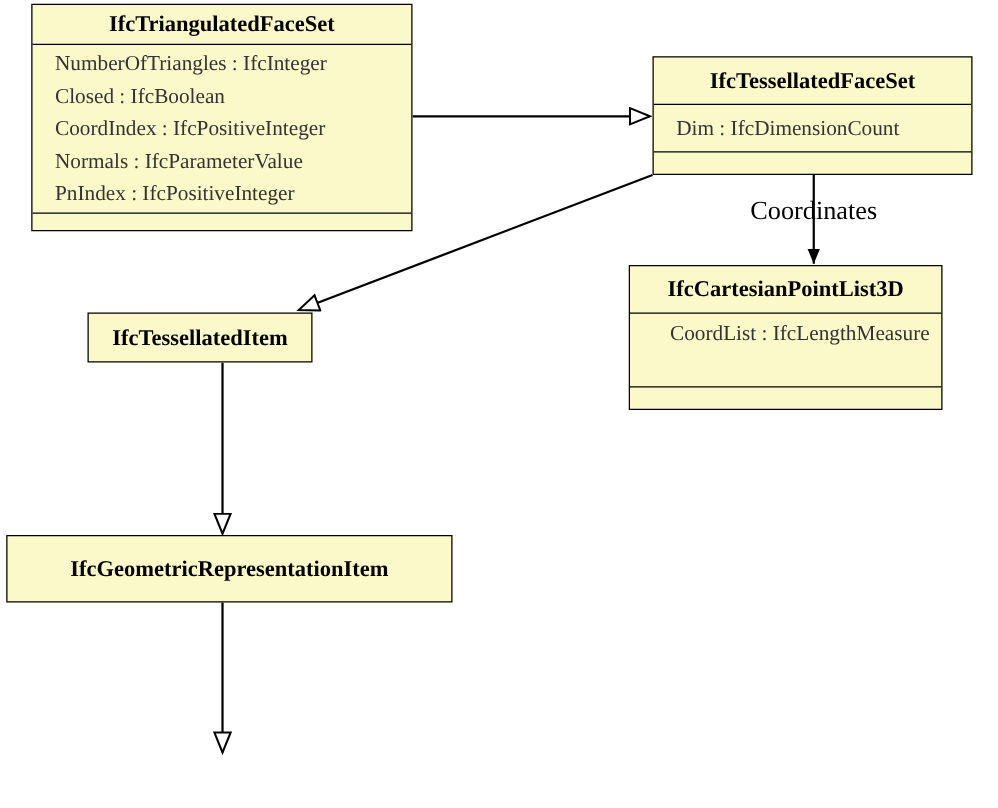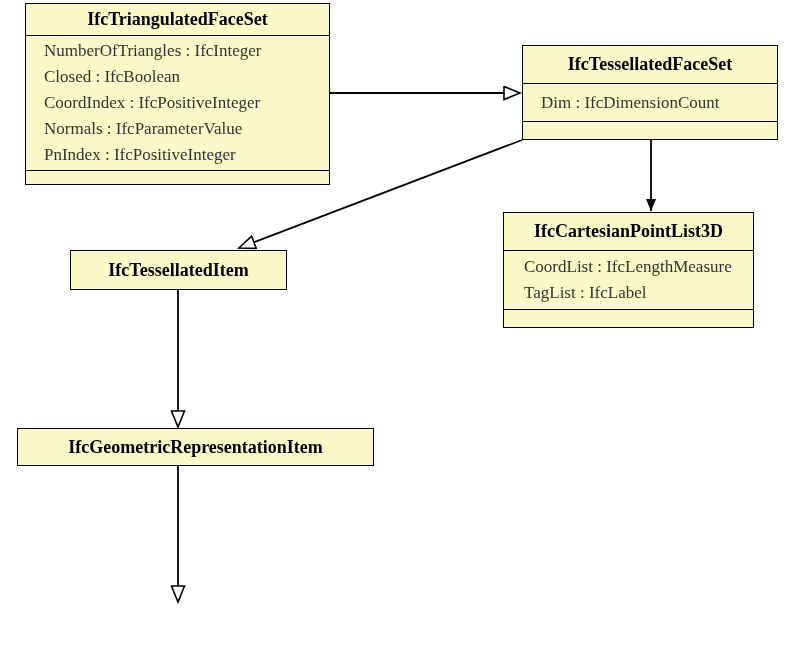--- a/index.html
+++ b/index.html
@@ -62,25 +62,25 @@
   #box-triangulated .box-title  { height: 31px; }
   #box-triangulated .box-footer { height: 19px; }
 
   #box-tessellated-fs { left: 522px; top: 45px;  width: 256px; height: 95px; }
   #box-tessellated-fs .box-title  { height: 37px; }
   #box-tessellated-fs .box-attrs  { display: flex; align-items: center; }
   #box-tessellated-fs .box-footer { height: 18px; }
 
   #box-cartesian      { left: 503px; top: 212px; width: 251px; height: 116px; }
   #box-cartesian .box-title  { height: 37px; }
-  #box-cartesian .box-attrs  { padding-top: 3px; padding-left: 20px; }
+  #box-cartesian .box-attrs  { padding-top: 3px; padding-left: 32px; }
   #box-cartesian .box-footer { height: 18px; }
 
-  #box-tessellated-item { left: 70px; top: 250px; width: 217px; height: 40px; }
-  #box-geom-rep-item    { left: 17px;  top: 428px; width: 357px; height: 38px; font-family: Liberation Serif, serif; }
+  #box-tessellated-item { left: 70px; top: 250px; width: 180px; height: 40px; }
+  #box-geom-rep-item    { left: 5px;  top: 428px; width: 357px; height: 54px; font-family: Liberation Serif, serif; }
   #box-rep-item         { left: 50px; top: 603px; width: 257px; height: 42px; }
   .single .box-title { height: 100%; }
 
   .edge-label {
     position: absolute;
     left: 591px; top: 156px; width: 120px;
     text-align: center;
     font-size: 21px;
     color: #000;
     line-height: 25px;
@@ -125,28 +125,28 @@
         <div class="attr-line">Normals : IfcParameterValue</div>
         <div class="attr-line">PnIndex : IfcPositiveInteger</div>
       </div>
     <div class="box-footer"></div>
   </div>
 
   <div class="class-box" id="box-cartesian">
     <div class="box-title">IfcCartesianPointList3D</div>
     <div class="box-attrs">
         <div class="attr-line">CoordList : IfcLengthMeasure</div>
-        <div class="attr-line">TagList : IfcLabel</div>
       </div>
     <div class="box-footer"></div>
   </div>
 
   <div class="class-box single" id="box-tessellated-item">
     <div class="box-title">IfcTessellatedItem</div>
   </div>
 
   <div class="class-box single" id="box-geom-rep-item">
     <div class="box-title">IfcGeometricRepresentationItem</div>
   </div>
 
 
+  <div class="edge-label">Coordinates</div>
 
 </div>
 
 </body></html>

